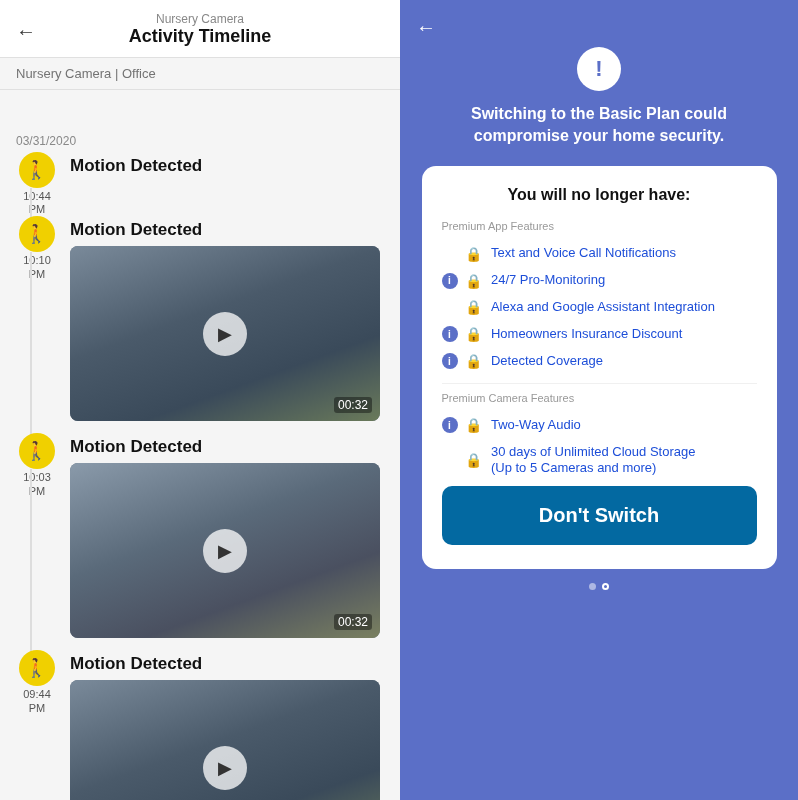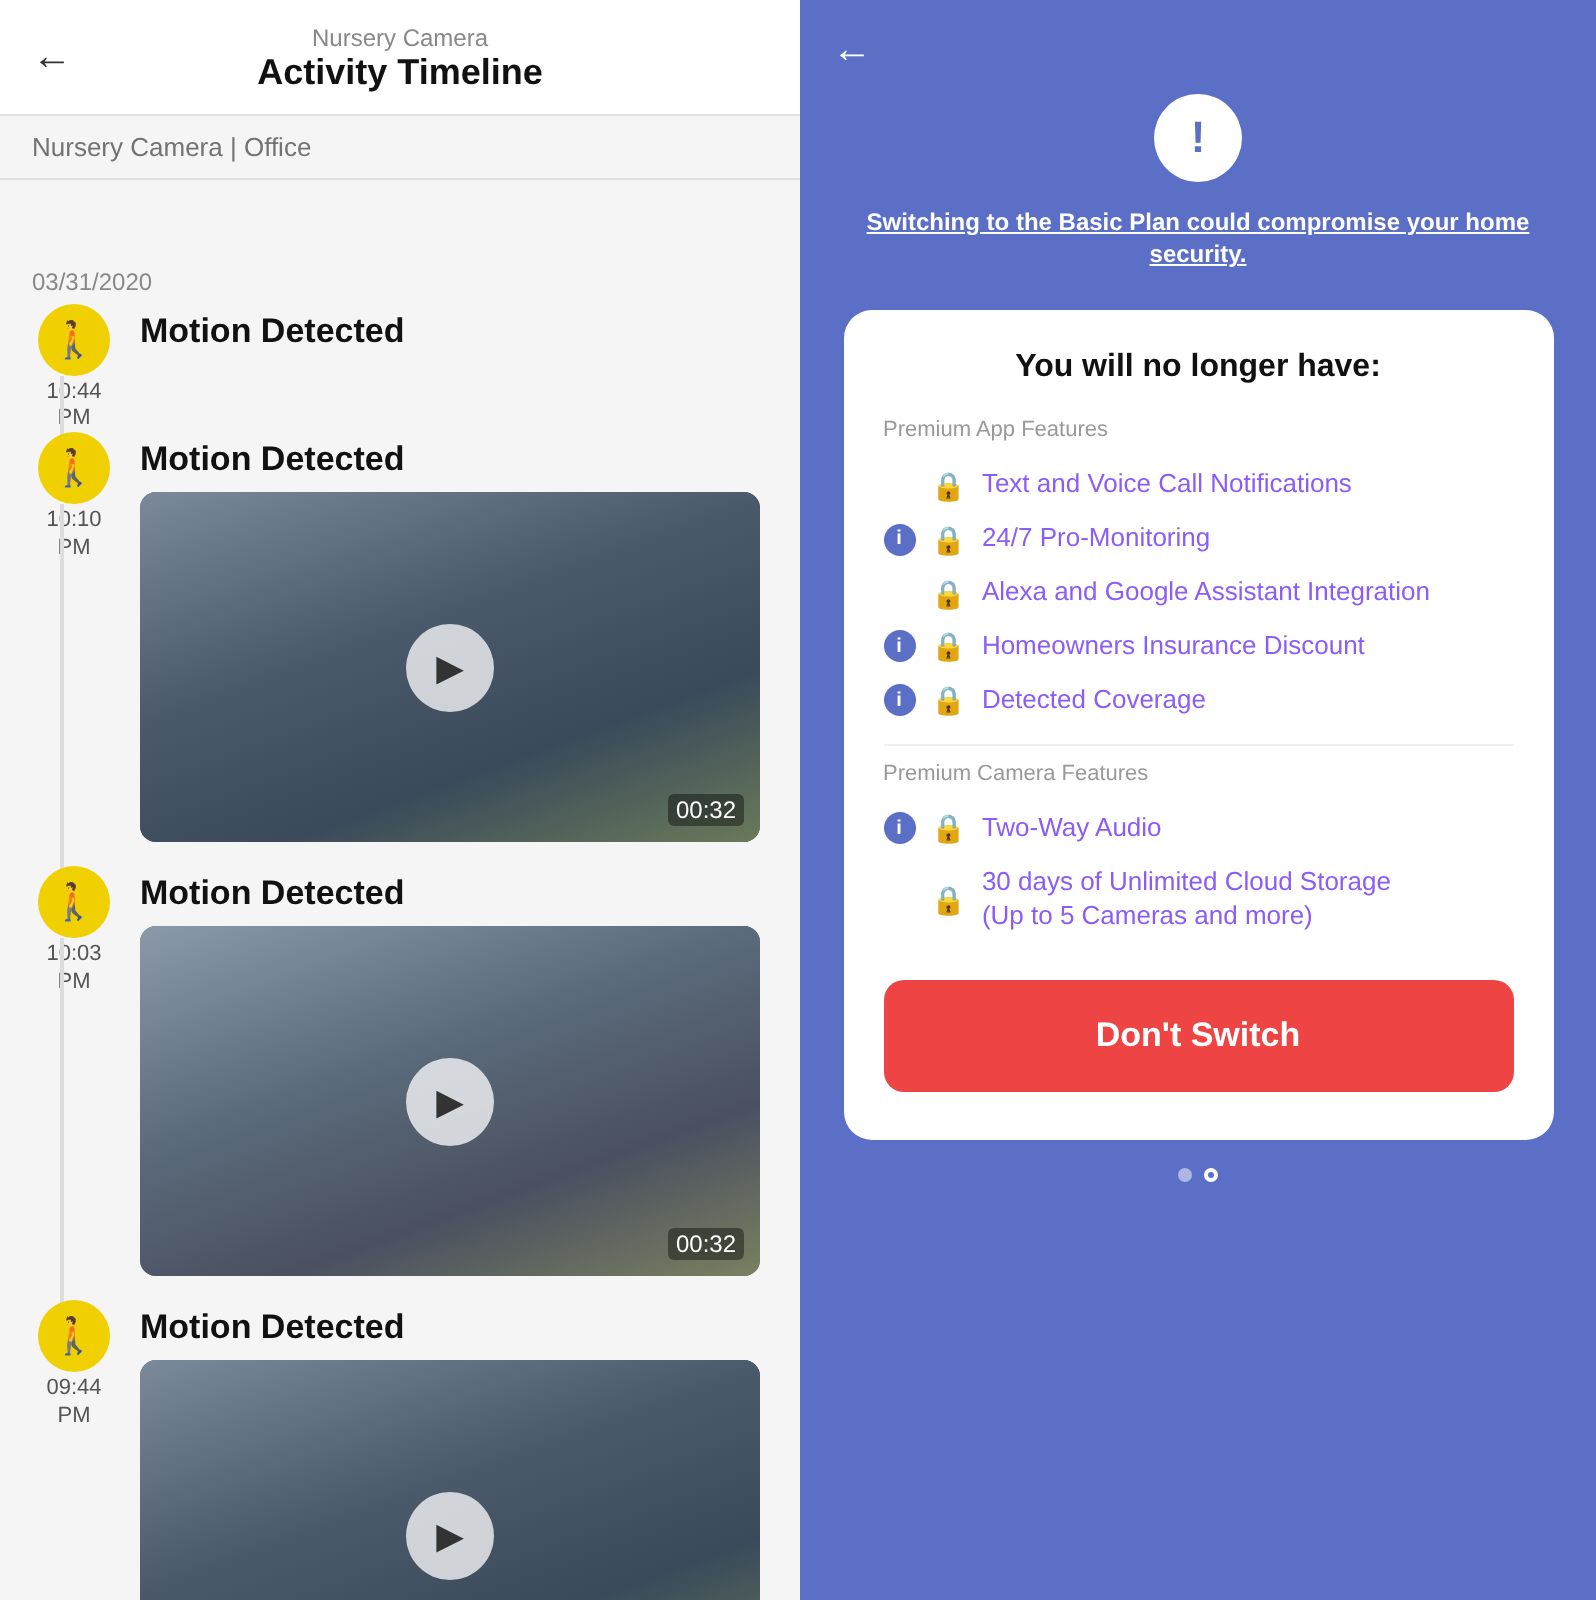--- a/index.html
+++ b/index.html
@@ -195,25 +195,24 @@
       display: flex;
       align-items: center;
       justify-content: center;
       margin-bottom: 12px;
       color: #5b6fc7;
       font-size: 22px;
       font-weight: 900;
     }
     .warning-text {
       color: #fff;
-      font-size: 12px;
+      font-size: 16px;
       font-weight: 700;
       text-align: center;
       line-height: 1.35;
-      text-decoration: underline;
     }
     .white-card {
       background: #fff;
       border-radius: 14px;
       width: 355px;
       padding: 20px 20px 24px;
       display: flex;
       flex-direction: column;
     }
     .card-title {
@@ -254,34 +253,34 @@
       height: 16px;
       flex-shrink: 0;
     }
     .lock-icon {
       font-size: 14px;
       color: #222;
       flex-shrink: 0;
     }
     .feature-text {
       font-size: 13px;
-      color: #8b5cf6;
+      color: #1d4ed8;
       line-height: 1.3;
     }
     .dont-switch-btn {
       width: 100%;
       padding: 18px;
-      background: #ef4444;
+      background: #0369a1;
       border: none;
       border-radius: 10px;
       color: #fff;
-      font-size: 17px;
+      font-size: 20px;
       font-weight: 700;
       cursor: pointer;
-      margin-top: 18px;
+      margin-top: 4px;
     }
     .bottom-dots {
       display: flex;
       gap: 6px;
       justify-content: center;
       margin-top: 14px;
     }
     .dot {
       width: 7px;
       height: 7px;

